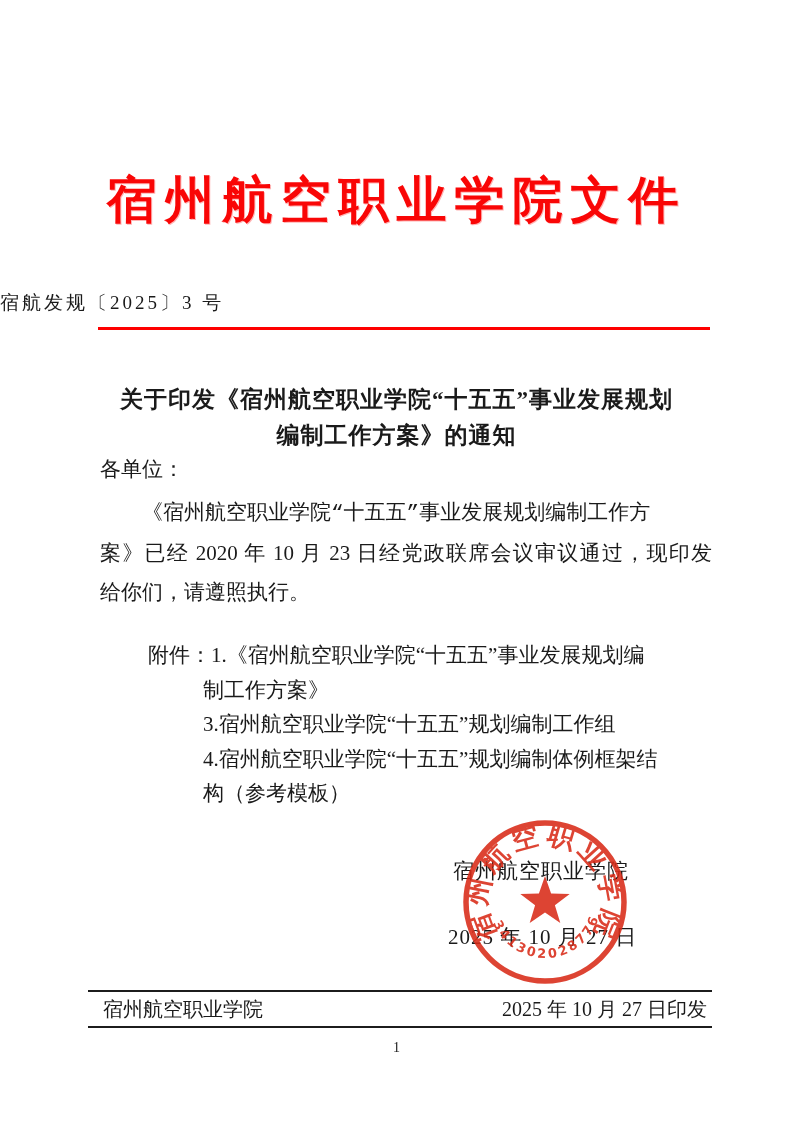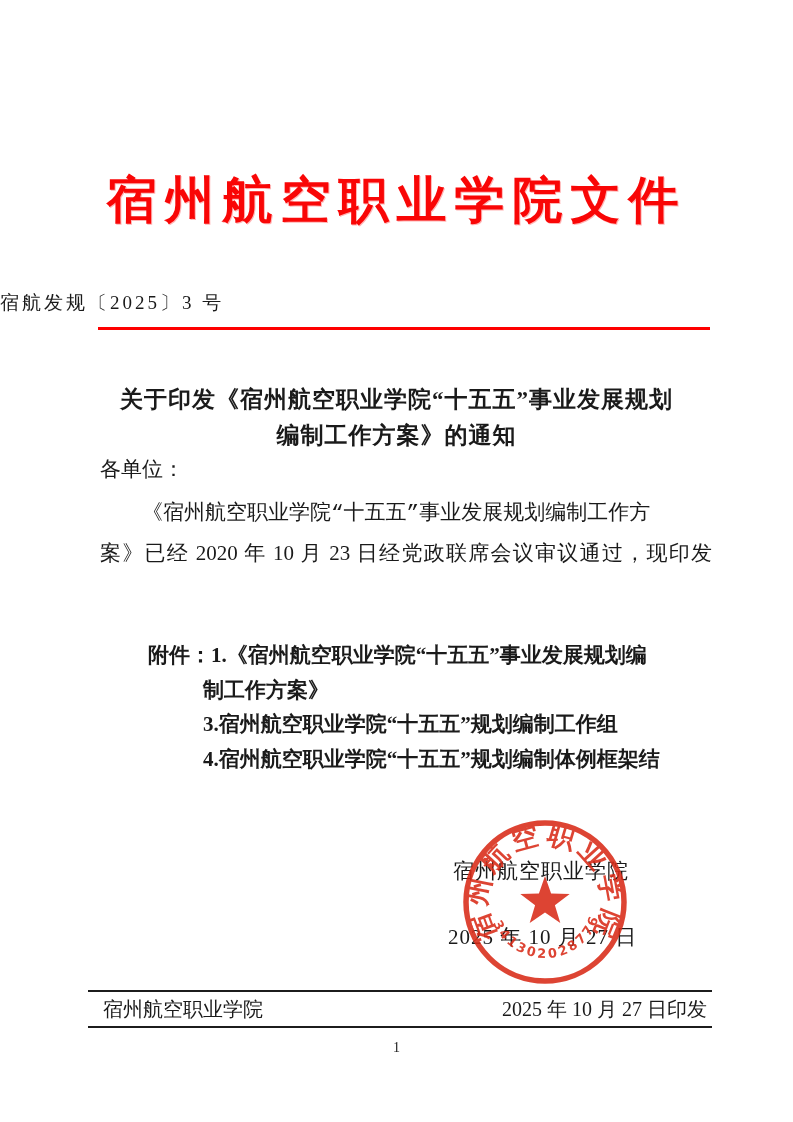--- a/index.html
+++ b/index.html
@@ -74,21 +74,20 @@
   .body-para .line { white-space: nowrap; }
   .body-para .jfull { text-align: justify; text-align-last: justify; white-space: normal; }
   .body-para .indent { text-indent: 2em; font-family: Liberation Mono, monospace; }
 
   .attachments {
     position: absolute;
     top: 638px; left: 148px;
     width: 570px;
     font-size: 21px;
     line-height: 34.5px;
-    font-weight: bold;
   }
   .attachments .cont { padding-left: 55px; }
 
   .signature {
     position: absolute;
     top: 856px; left: 448px;
     font-size: 21px;
     letter-spacing: 1px;
     z-index: 1;
   }
@@ -152,27 +151,29 @@
   <div class="doc-title">
     <div>关于印发《宿州航空职业学院“十五五”事业发展规划</div>
     <div>编制工作方案》的通知</div>
   </div>
 
   <div class="salutation">各单位：</div>
 
   <div class="body-para">
     <div class="line indent">《宿州航空职业学院“十五五”事业发展规划编制工作方</div>
     <div class="line jfull">案》已经 2020 年 10 月 23 日经党政联席会议审议通过，现印发</div>
+    <div class="line">给你们，请遵照执行。</div>
   </div>
 
   <div class="attachments">
     <div>附件：1.《宿州航空职业学院“十五五”事业发展规划编</div>
     <div class="cont">制工作方案》</div>
     <div class="cont">3.宿州航空职业学院“十五五”规划编制工作组</div>
     <div class="cont">4.宿州航空职业学院“十五五”规划编制体例框架结</div>
+    <div class="cont">构（参考模板）</div>
   </div>
 
   <div class="signature">
     <div class="sig-org">宿州航空职业学院</div>
     <div class="sig-date">2025 年 10 月 27 日</div>
   </div>
 
   <svg class="seal" viewBox="0 0 168 168" xmlns="http://www.w3.org/2000/svg" xmlns:xlink="http://www.w3.org/1999/xlink" aria-hidden="true">
     <defs>
       <path id="seal-name-arc" d="M 38.3 119.7 A 58 58 0 1 1 129.7 119.7" fill="none"></path>

